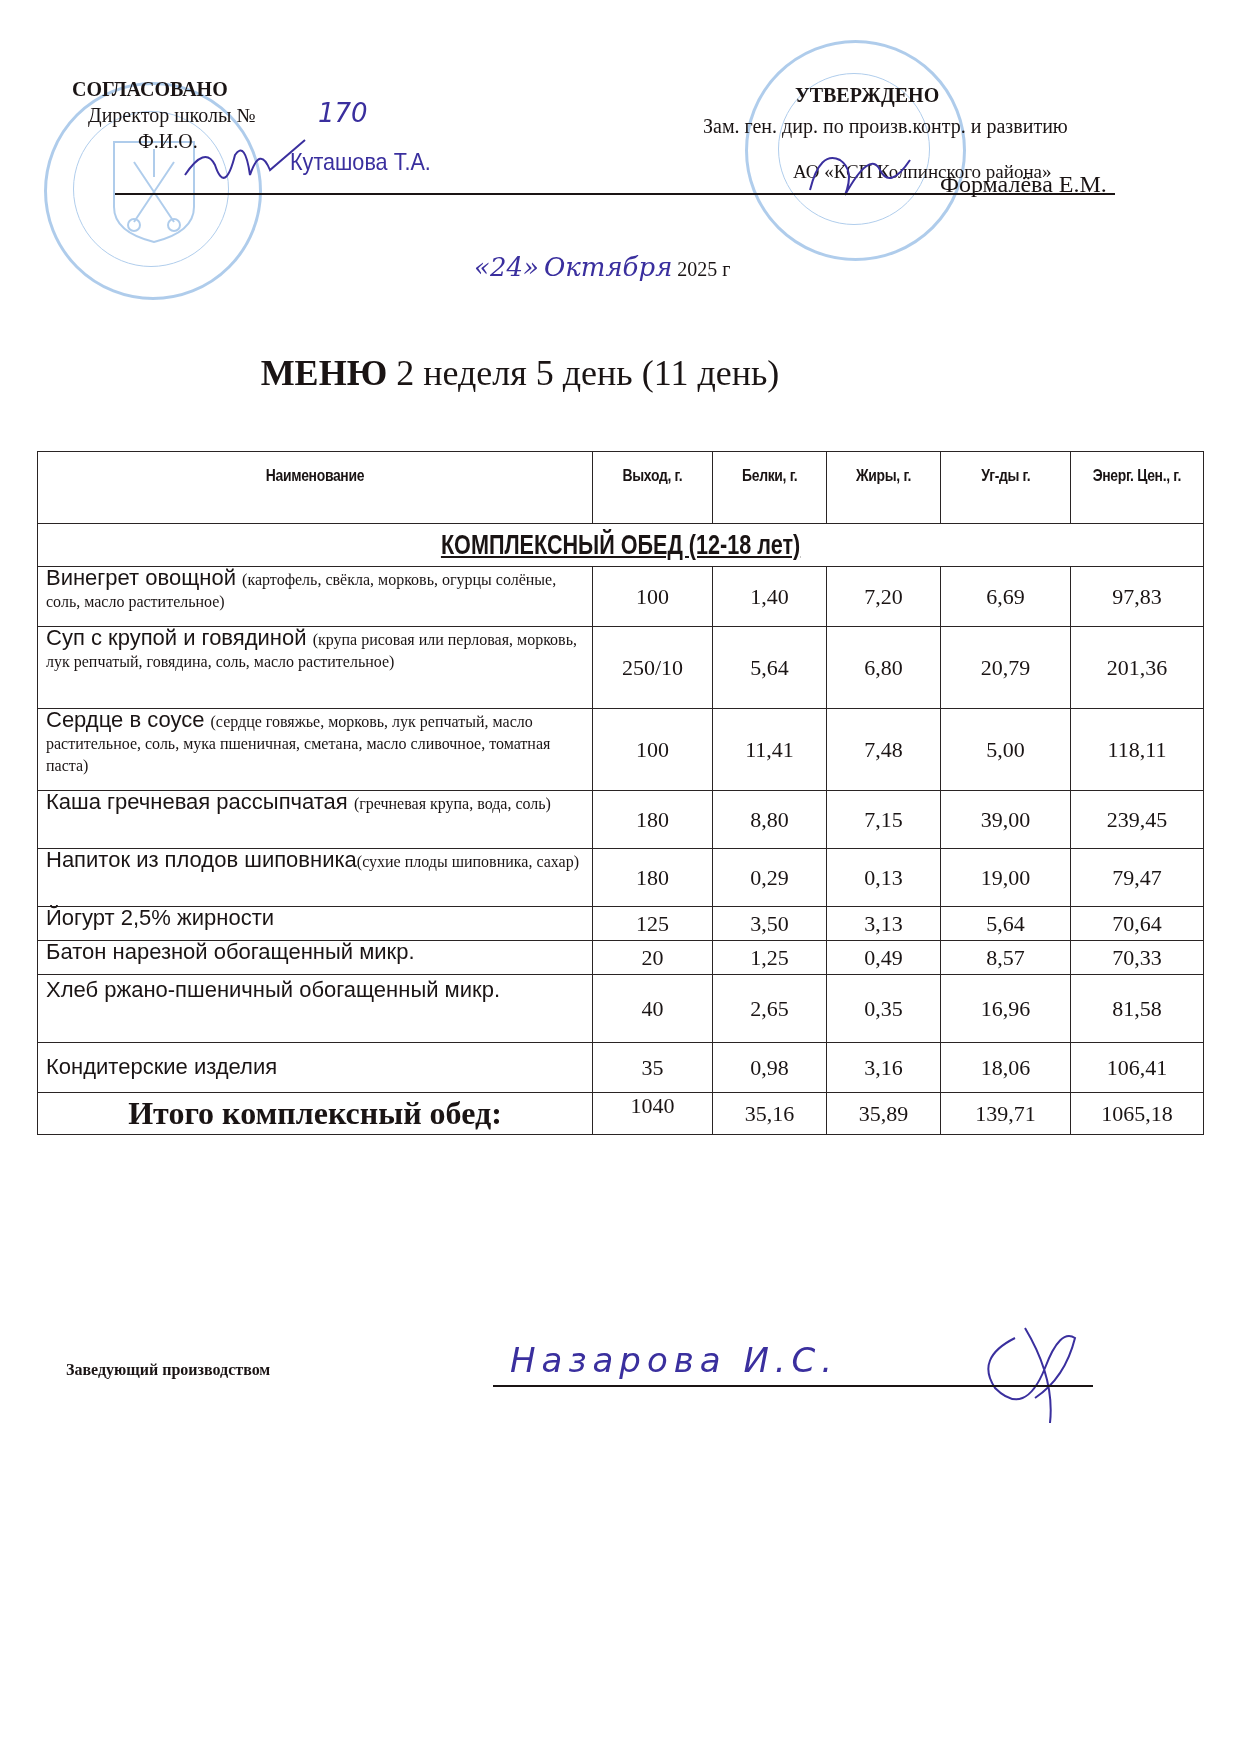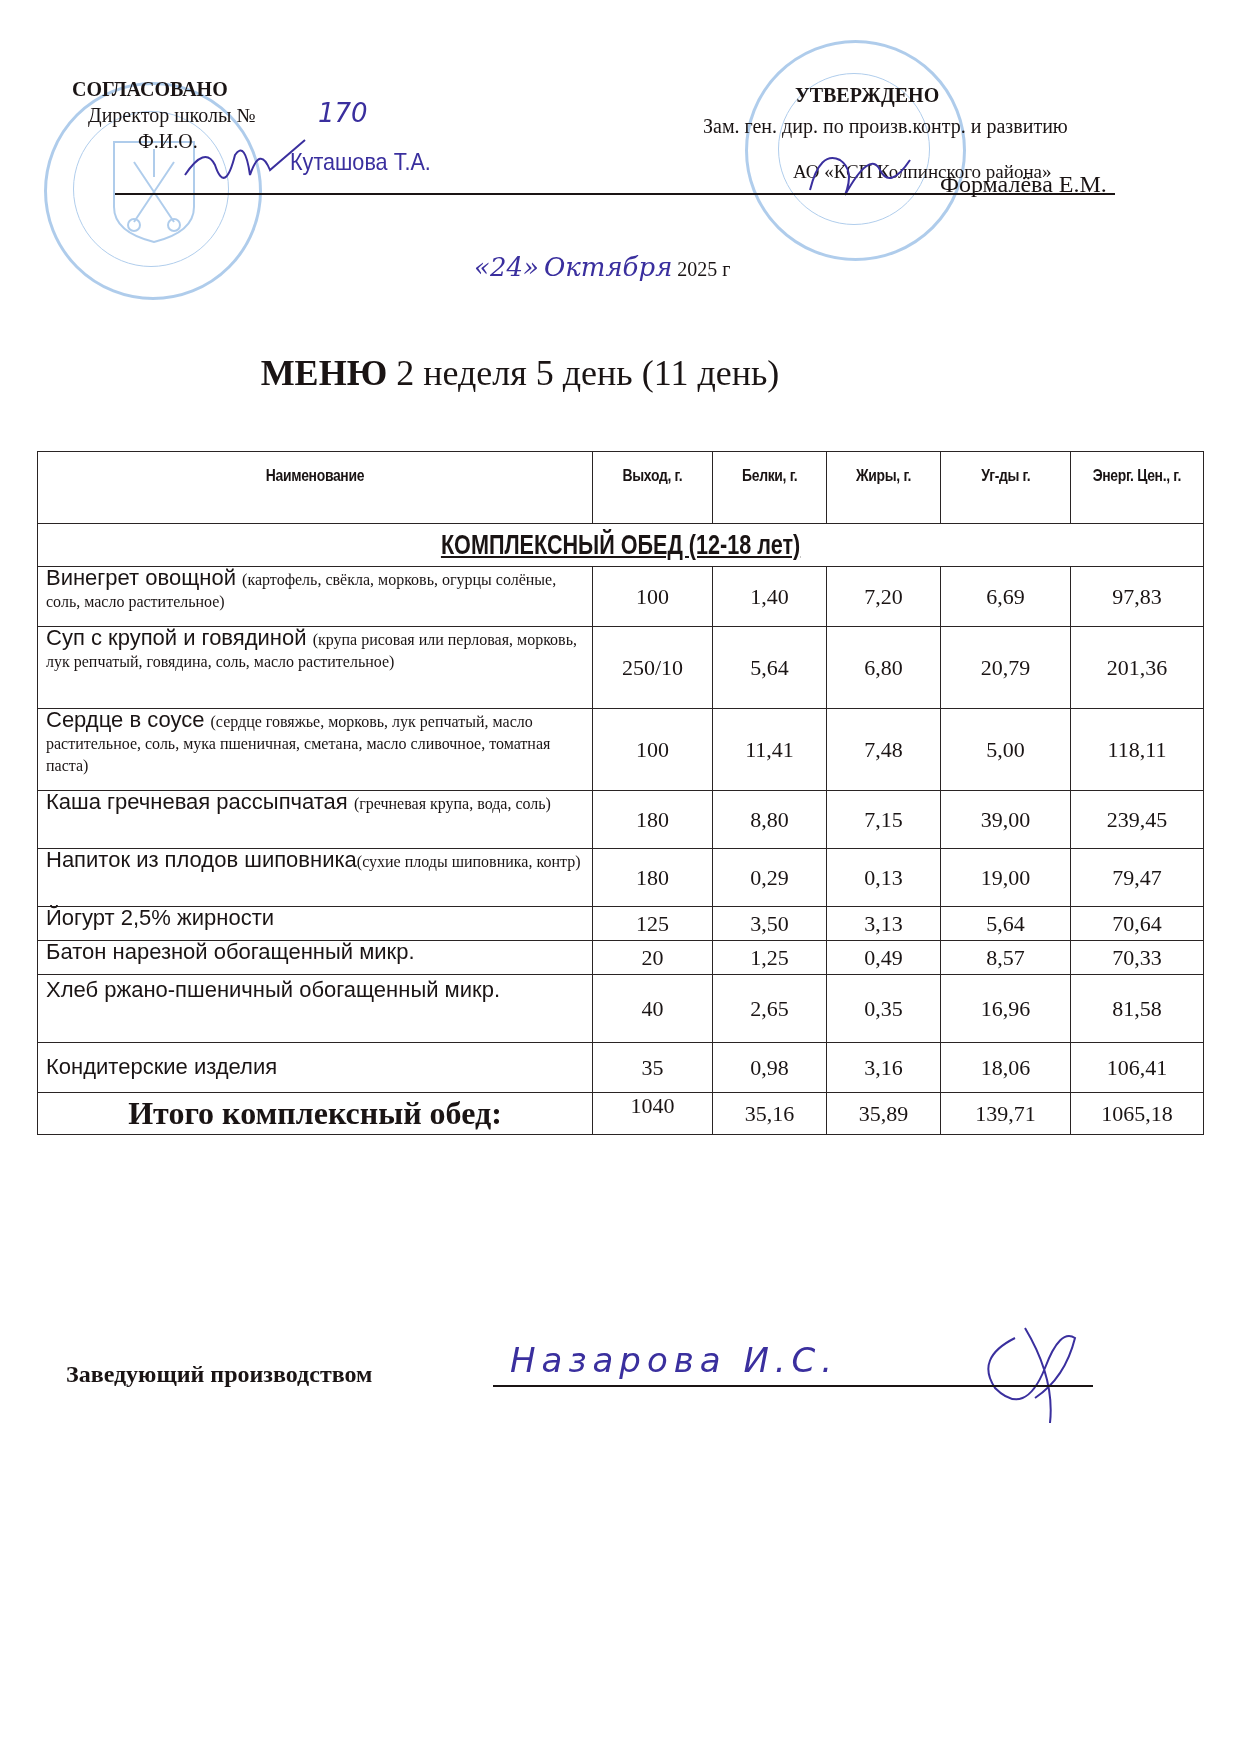--- a/index.html
+++ b/index.html
@@ -39,21 +39,21 @@
   .section-row td { text-align: center; font-size: 27px; font-weight: bold; height: 42px; font-family: "Liberation Sans", sans-serif; }
   .section-row span { display: inline-block; transform: scaleX(0.8); text-decoration: underline; }
   td.name { padding-left: 8px !important; line-height: 22px; vertical-align: top; }
   td.name .main { font-family: "Liberation Sans", sans-serif; font-size: 22px; }
   td.name .comp { font-family: "Liberation Serif", serif; font-size: 16px; }
   td.num { text-align: center; font-size: 22px; vertical-align: middle; }
   tr.total td.num { font-weight: normal; font-size: 22px; }
   tr.total td.label { text-align: center; font-weight: bold; font-size: 32px; height: 40px; }
 
   
-  .footer-label { left: 66px; top: 1361px; font-size: 24px; font-weight: bold; }
+  .footer-label { left: 66px; top: 1361px; font-size: 16px; font-weight: bold; }
   .footer-rule { left: 493px; top: 1385px; width: 600px; height: 2px; background: #1a1414; }
   .footer-sign { left: 510px; top: 1340px; font-size: 34px; color: #3a2f9e; font-family: "DejaVu Sans", sans-serif; letter-spacing: 6px; font-style: italic; }
 </style>
 </head>
 <body>
 
 <div class="abs stamp" style="left:44px; top:82px; width:212px; height:212px;">
   <div class="abs stamp-inner" style="left:26px; top:26px; width:154px; height:154px;"></div>
   <svg class="abs" style="left:62px; top:52px;" width="90" height="110" viewBox="0 0 90 110">
     <path d="M5 5 H85 V70 Q85 95 45 105 Q5 95 5 70 Z" fill="none" stroke="#6fa4dc" stroke-width="2"></path>
@@ -144,21 +144,21 @@
   </tr>
   <tr style="height:58px;">
     <td class="name"><span class="main">Каша гречневая рассыпчатая </span><span class="comp">(гречневая крупа, вода, соль)</span></td>
     <td class="num">180</td>
     <td class="num">8,80</td>
     <td class="num">7,15</td>
     <td class="num">39,00</td>
     <td class="num">239,45</td>
   </tr>
   <tr style="height:58px;">
-    <td class="name"><span class="main">Напиток из плодов шиповника</span><span class="comp">(сухие плоды шиповника, контр)</span></td>
+    <td class="name"><span class="main">Напиток из плодов шиповника</span><span class="comp">(сухие плоды шиповника, сахар)</span></td>
     <td class="num">180</td>
     <td class="num">0,29</td>
     <td class="num">0,13</td>
     <td class="num">19,00</td>
     <td class="num">79,47</td>
   </tr>
   <tr style="height:34px;">
     <td class="name"><span class="main">Йогурт 2,5% жирности</span></td>
     <td class="num">125</td>
     <td class="num">3,50</td>

